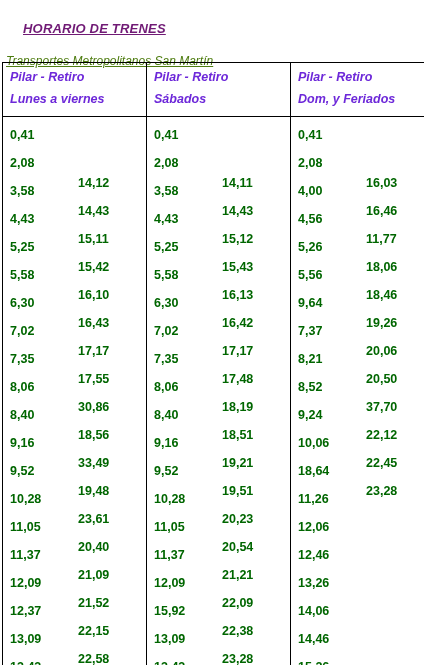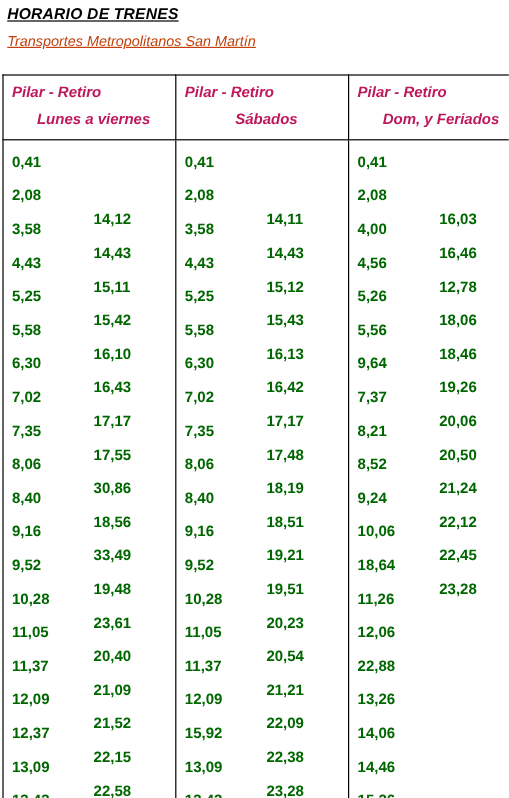--- a/index.html
+++ b/index.html
@@ -13,32 +13,32 @@
     overflow: hidden;
     font-family: "Liberation Sans", sans-serif;
     position: relative;
   }
 
   
   #title-block {
     padding: 4px 0 0 6px;
   }
   .page-title {
-    color: #000000;
+    color: #701a75;
     font-weight: bold;
     font-style: italic;
     text-decoration: underline;
     font-size: 13px;
     line-height: 16px;
     letter-spacing: 0.2px;
-    margin: 0;
+    margin: 17px;
     white-space: nowrap;
   }
   .page-subtitle {
-    color: #c2410c;
+    color: #4d7c0f;
     font-style: italic;
     text-decoration: underline;
     font-size: 12px;
     line-height: 15px;
     margin: 7px 0 0 0;
     white-space: nowrap;
   }
 
   
   #schedule-table {
@@ -68,24 +68,23 @@
     line-height: 16px;
     white-space: nowrap;
   }
   .head-line2 {
     font-weight: bold;
     font-style: italic;
     font-size: 12.5px;
     line-height: 16px;
     margin-top: 6px;
     white-space: nowrap;
-    text-align: center;
   }
   .head-navy .head-line1,
-  .head-navy .head-line2 { color: #be185d; }
+  .head-navy .head-line2 { color: #6d28d9; }
 
   .times-cell {
     height: 480px;
     padding: 4px 0 0 0 !important;
   }
   .times-grid {
     position: relative;
     height: 100%;
   }
   .time-row {
@@ -299,21 +298,21 @@
             <div class="time-row">
               <span class="time-a">0,41</span>
               <span class="time-b">16,03</span>
             </div>
             <div class="time-row">
               <span class="time-a">2,08</span>
               <span class="time-b">16,46</span>
             </div>
             <div class="time-row">
               <span class="time-a">4,00</span>
-              <span class="time-b">12,78</span>
+              <span class="time-b">11,77</span>
             </div>
             <div class="time-row">
               <span class="time-a">4,56</span>
               <span class="time-b">18,06</span>
             </div>
             <div class="time-row">
               <span class="time-a">5,26</span>
               <span class="time-b">18,46</span>
             </div>
             <div class="time-row">
@@ -323,21 +322,21 @@
             <div class="time-row">
               <span class="time-a">9,64</span>
               <span class="time-b">20,06</span>
             </div>
             <div class="time-row">
               <span class="time-a">7,37</span>
               <span class="time-b">20,50</span>
             </div>
             <div class="time-row">
               <span class="time-a">8,21</span>
-              <span class="time-b">21,24</span>
+              <span class="time-b">37,70</span>
             </div>
             <div class="time-row">
               <span class="time-a">8,52</span>
               <span class="time-b">22,12</span>
             </div>
             <div class="time-row">
               <span class="time-a">9,24</span>
               <span class="time-b">22,45</span>
             </div>
             <div class="time-row">
@@ -347,21 +346,21 @@
             <div class="time-row">
               <span class="time-a">18,64</span>
             </div>
             <div class="time-row">
               <span class="time-a">11,26</span>
             </div>
             <div class="time-row">
               <span class="time-a">12,06</span>
             </div>
             <div class="time-row">
-              <span class="time-a">22,88</span>
+              <span class="time-a">12,46</span>
             </div>
             <div class="time-row">
               <span class="time-a">13,26</span>
             </div>
             <div class="time-row">
               <span class="time-a">14,06</span>
             </div>
             <div class="time-row">
               <span class="time-a">14,46</span>
             </div>

